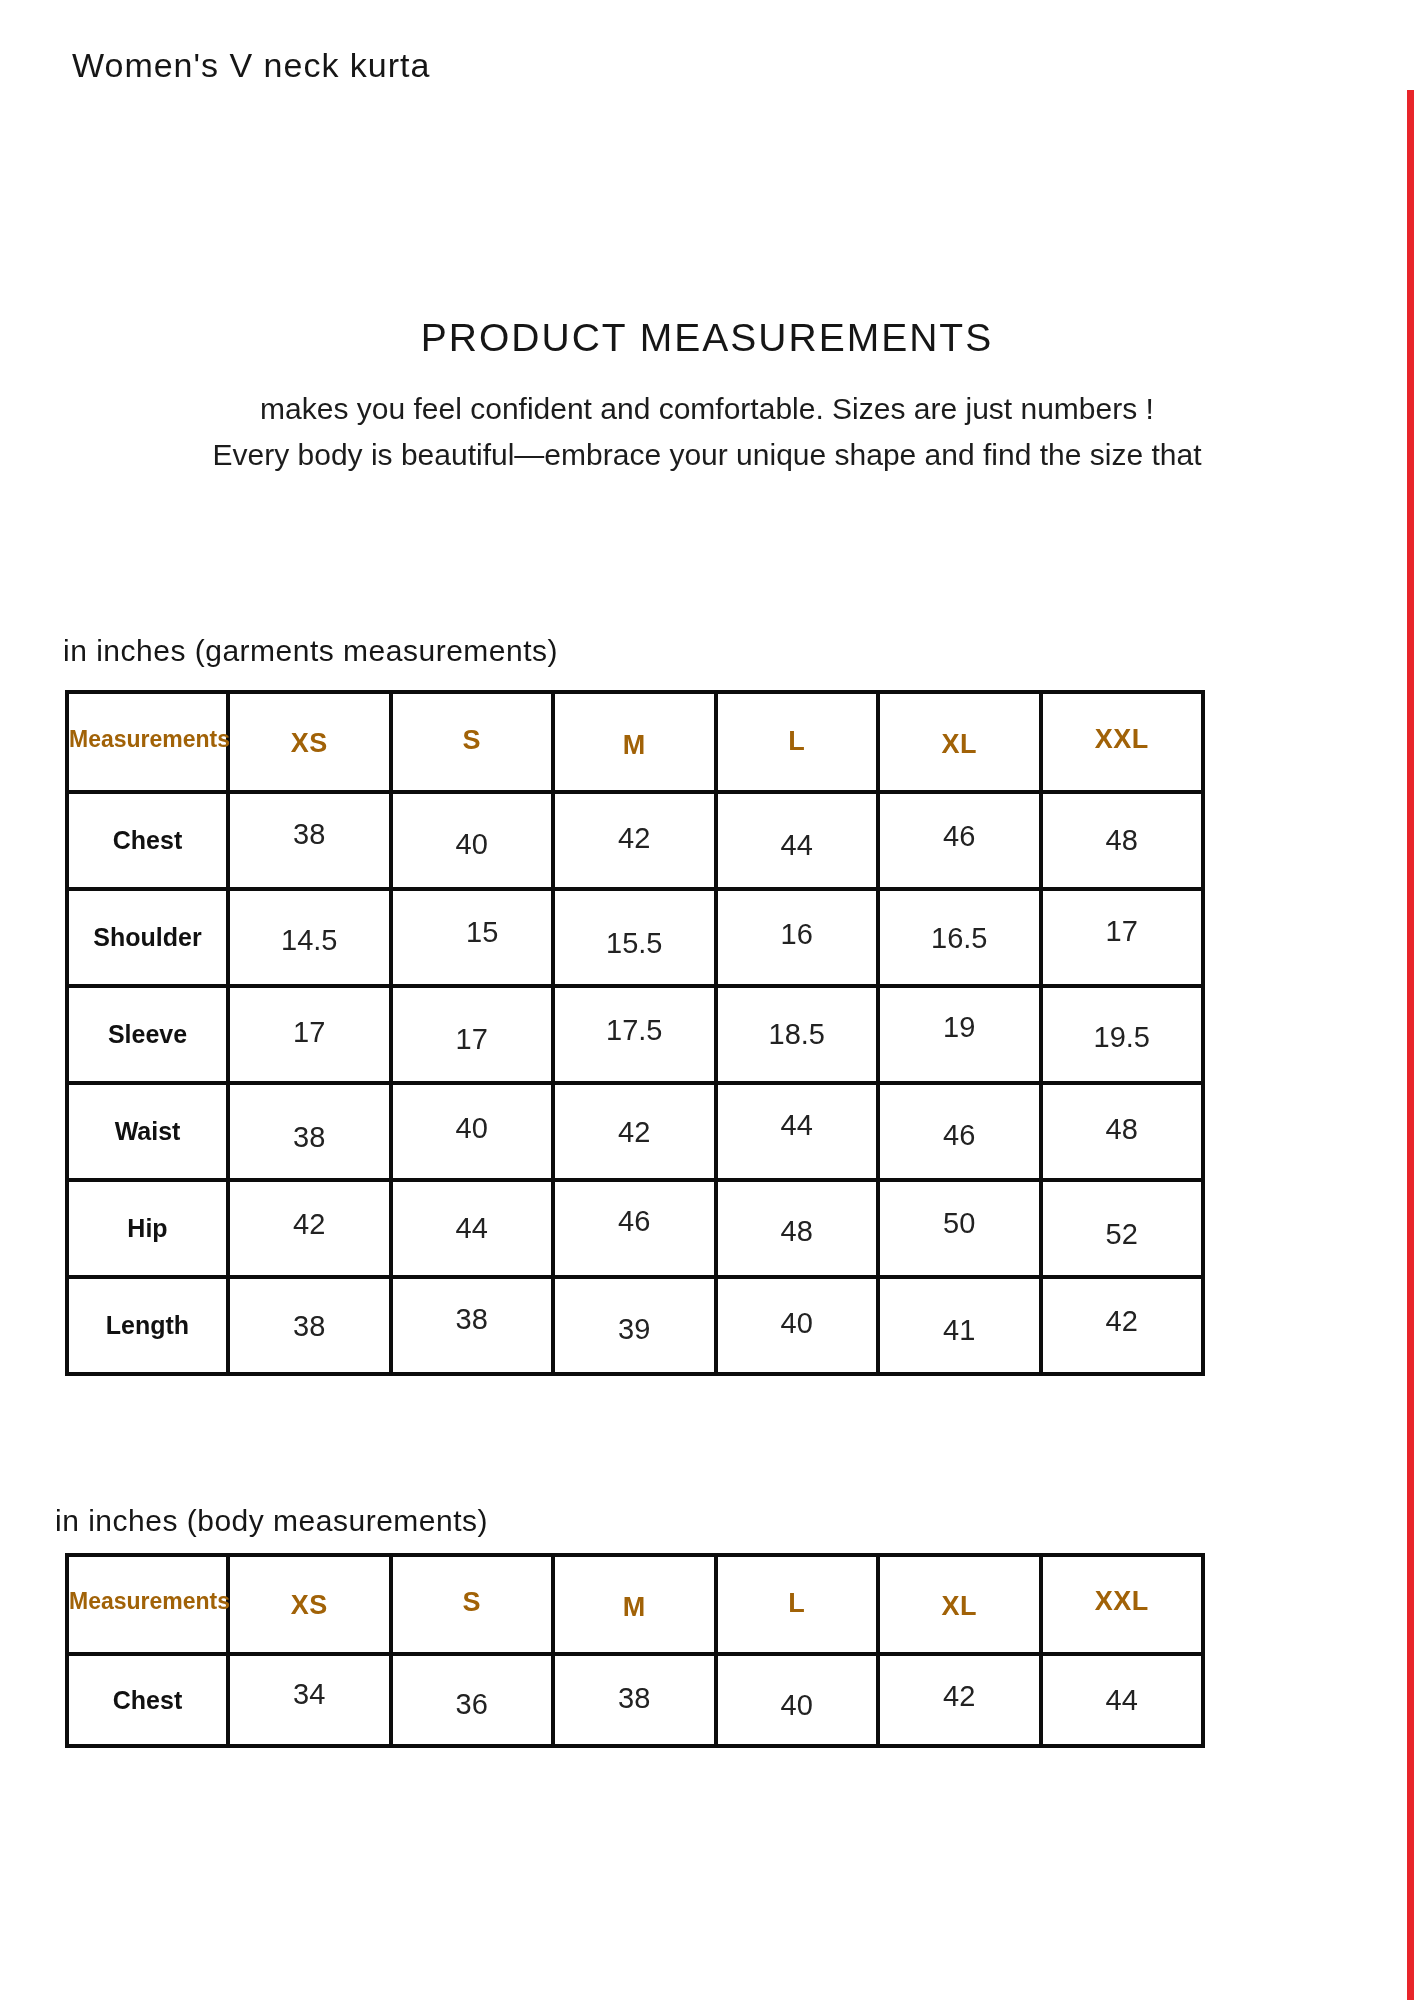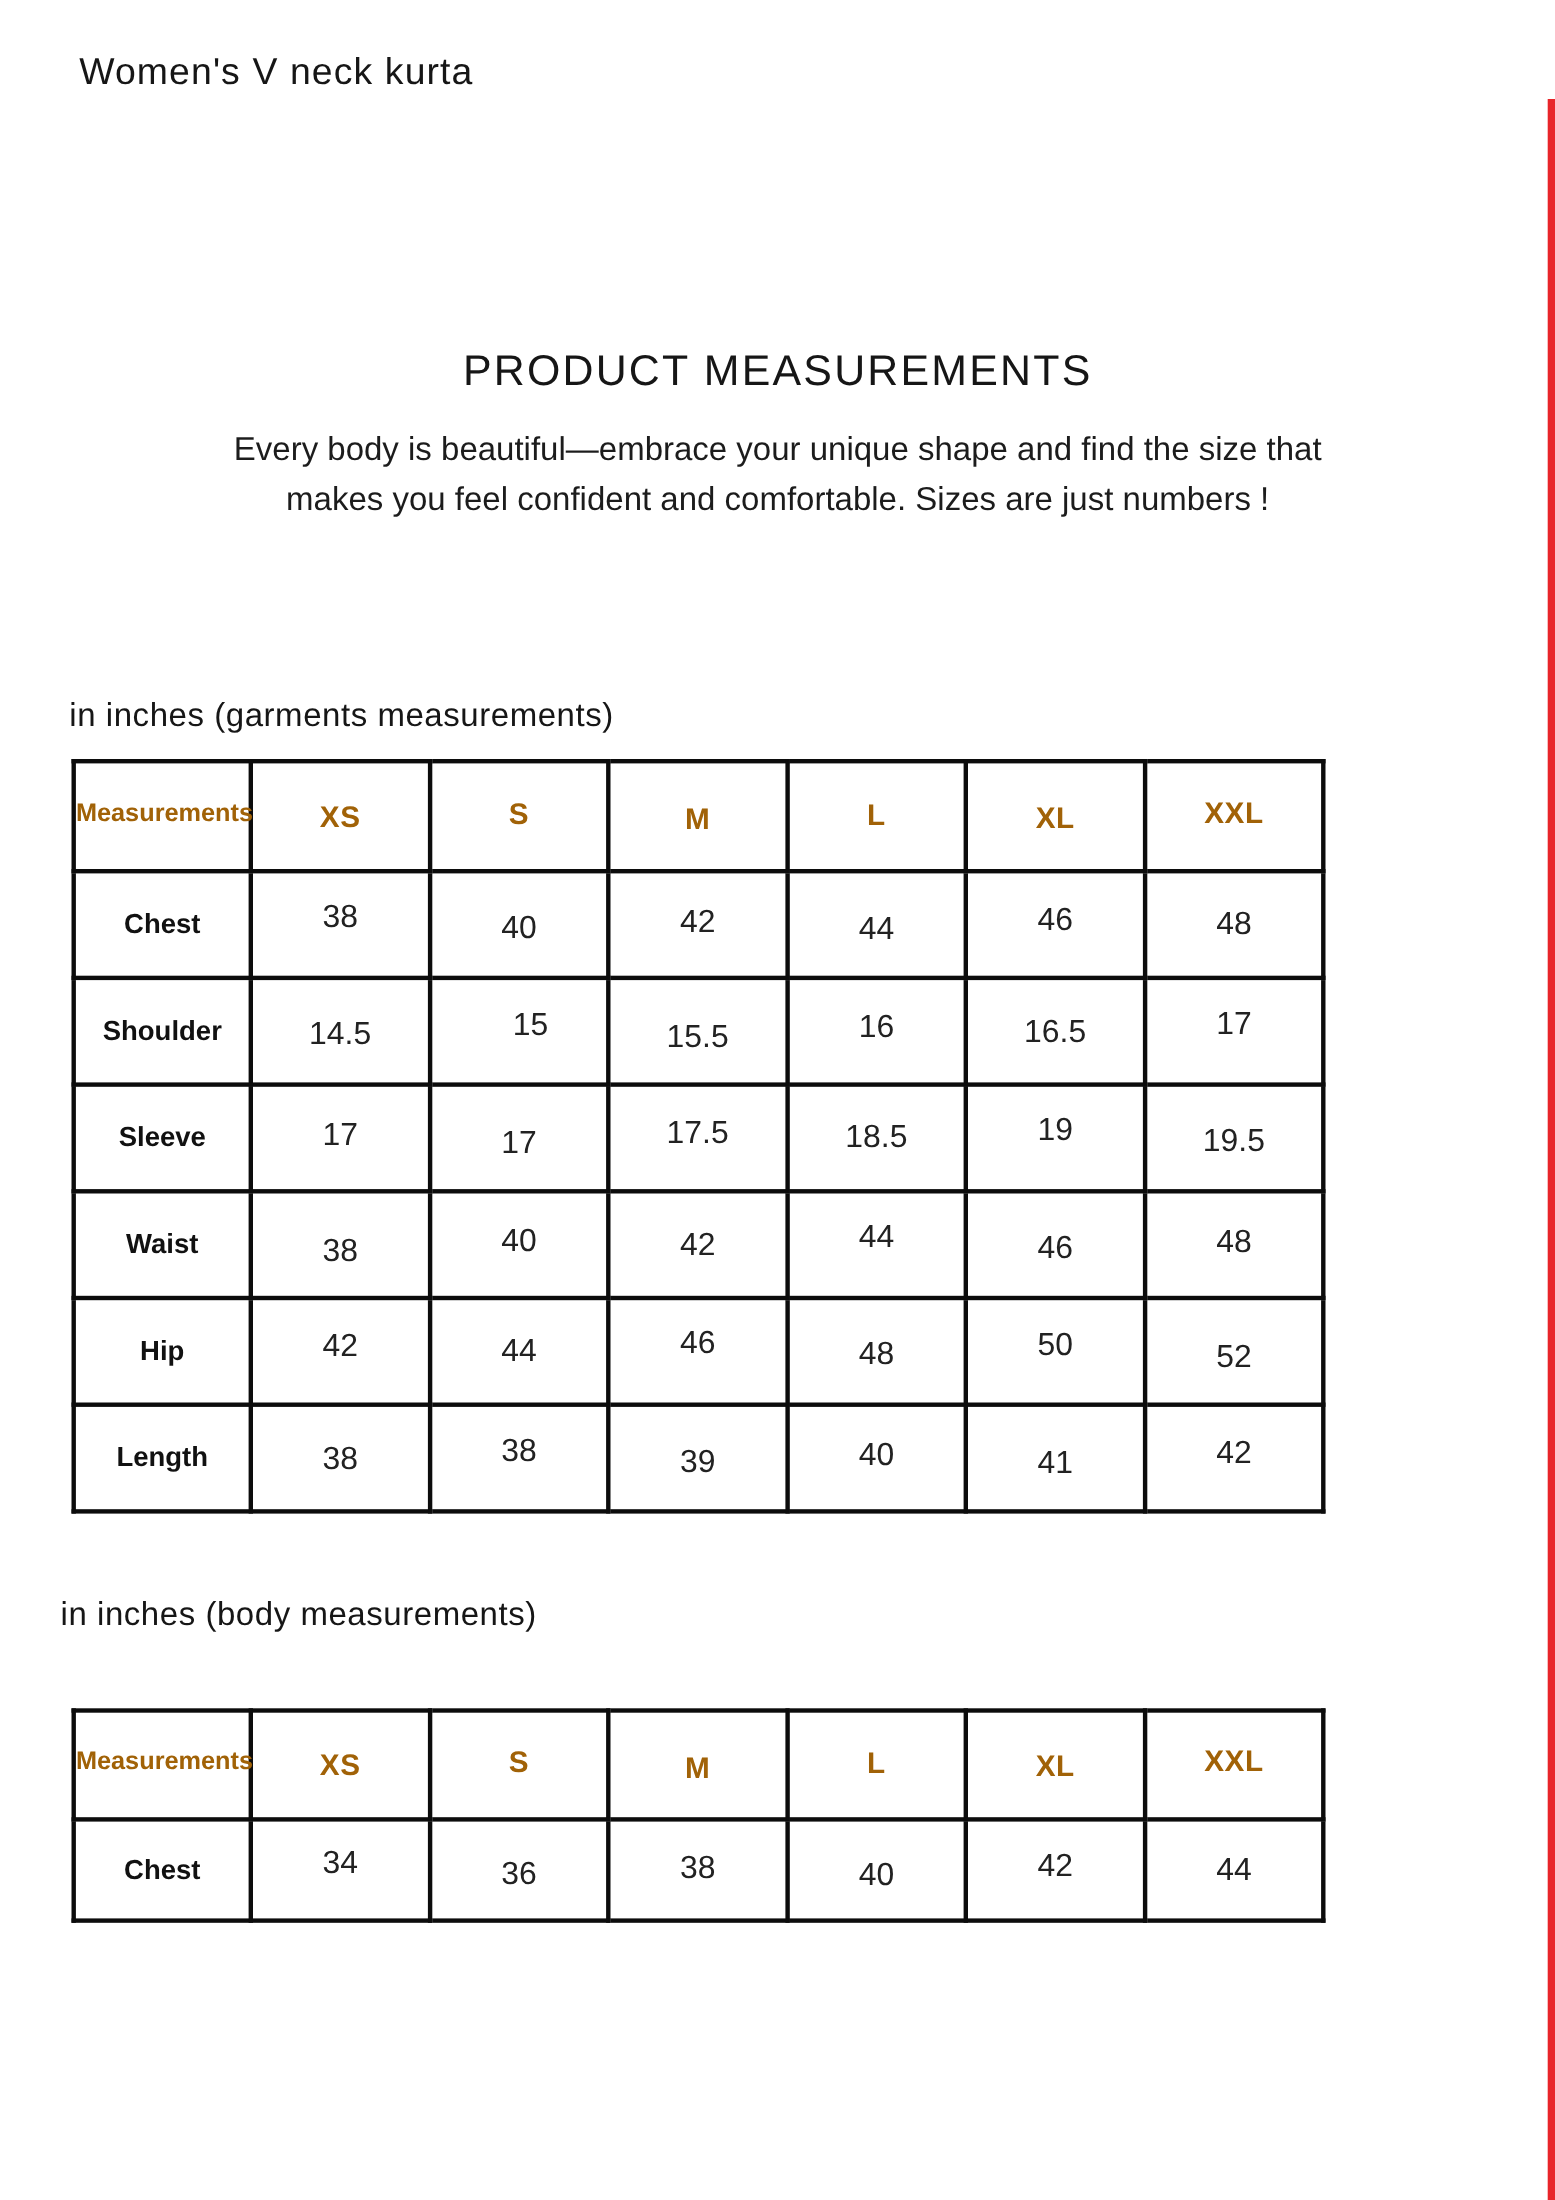--- a/index.html
+++ b/index.html
@@ -48,21 +48,21 @@
     color:#1c1c1c;
   }
   .caption{
     position:absolute;
     font-size:30px;
     font-weight:400;
     letter-spacing:0.5px;
     color:#161616;
   }
   .caption.garment{left:63px;top:634px;}
-  .caption.body{left:55px;top:1451px;}
+  .caption.body{left:55px;top:1504px;}
   table.m-table{
     position:absolute;
     left:65px;
     width:1140px;
     border-collapse:collapse;
     table-layout:fixed;
     background:#ffffff;
   }
   table.m-table.garment{top:690px;}
   table.m-table.body{top:1553px;}
@@ -105,22 +105,22 @@
 <body>
 
 <div class="page">
 
   <div class="edge-bar" style="background: rgb(232, 37, 42);"></div>
 
   <h1 class="title">Women's V neck kurta</h1>
 
   <div class="intro">
     <h2>PRODUCT MEASUREMENTS</h2>
+    <p>makes you feel confident and comfortable. Sizes are just numbers !</p>
     <p>Every body is beautiful—embrace your unique shape and find the size that</p>
-    <p>makes you feel confident and comfortable. Sizes are just numbers !</p>
   </div>
 
   <div class="caption garment">in inches (garments measurements)</div>
 
   <table class="m-table garment">
     <thead>
         <tr>
           <th style="transform: translateY(-3.5px);">Measurements</th>
           <th style="transform: translateY(0.5px);">XS</th>
           <th style="transform: translateY(-2px);">S</th>

